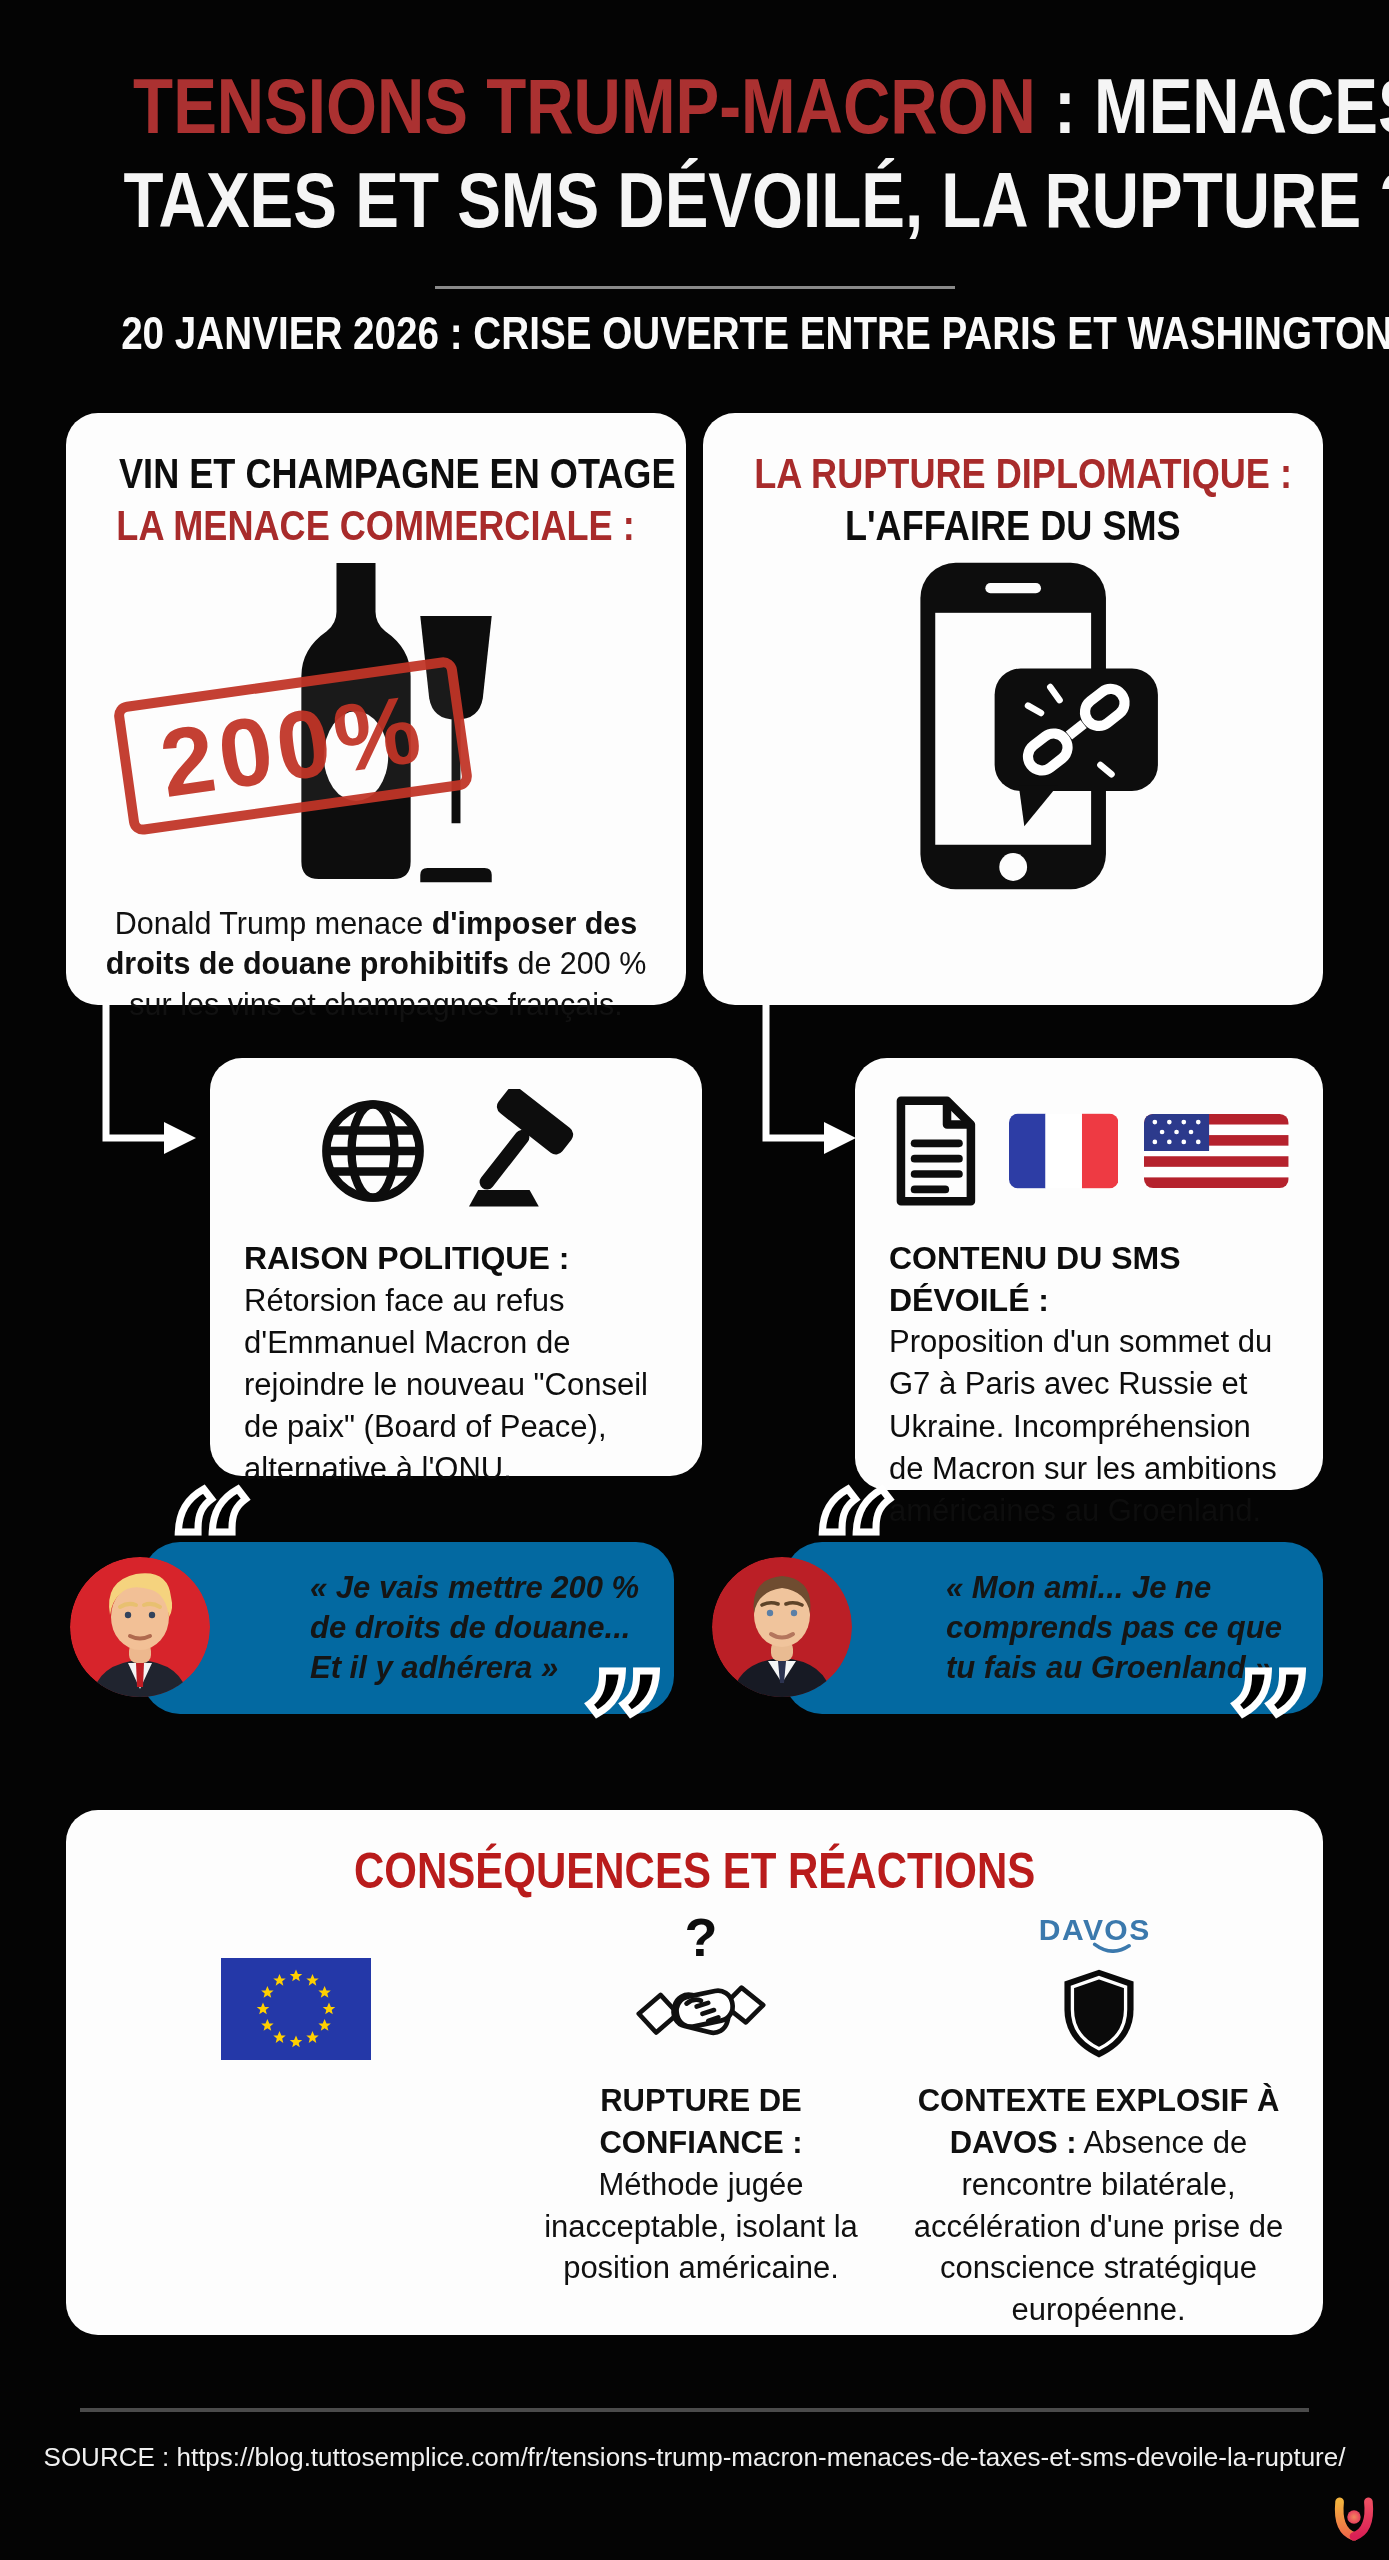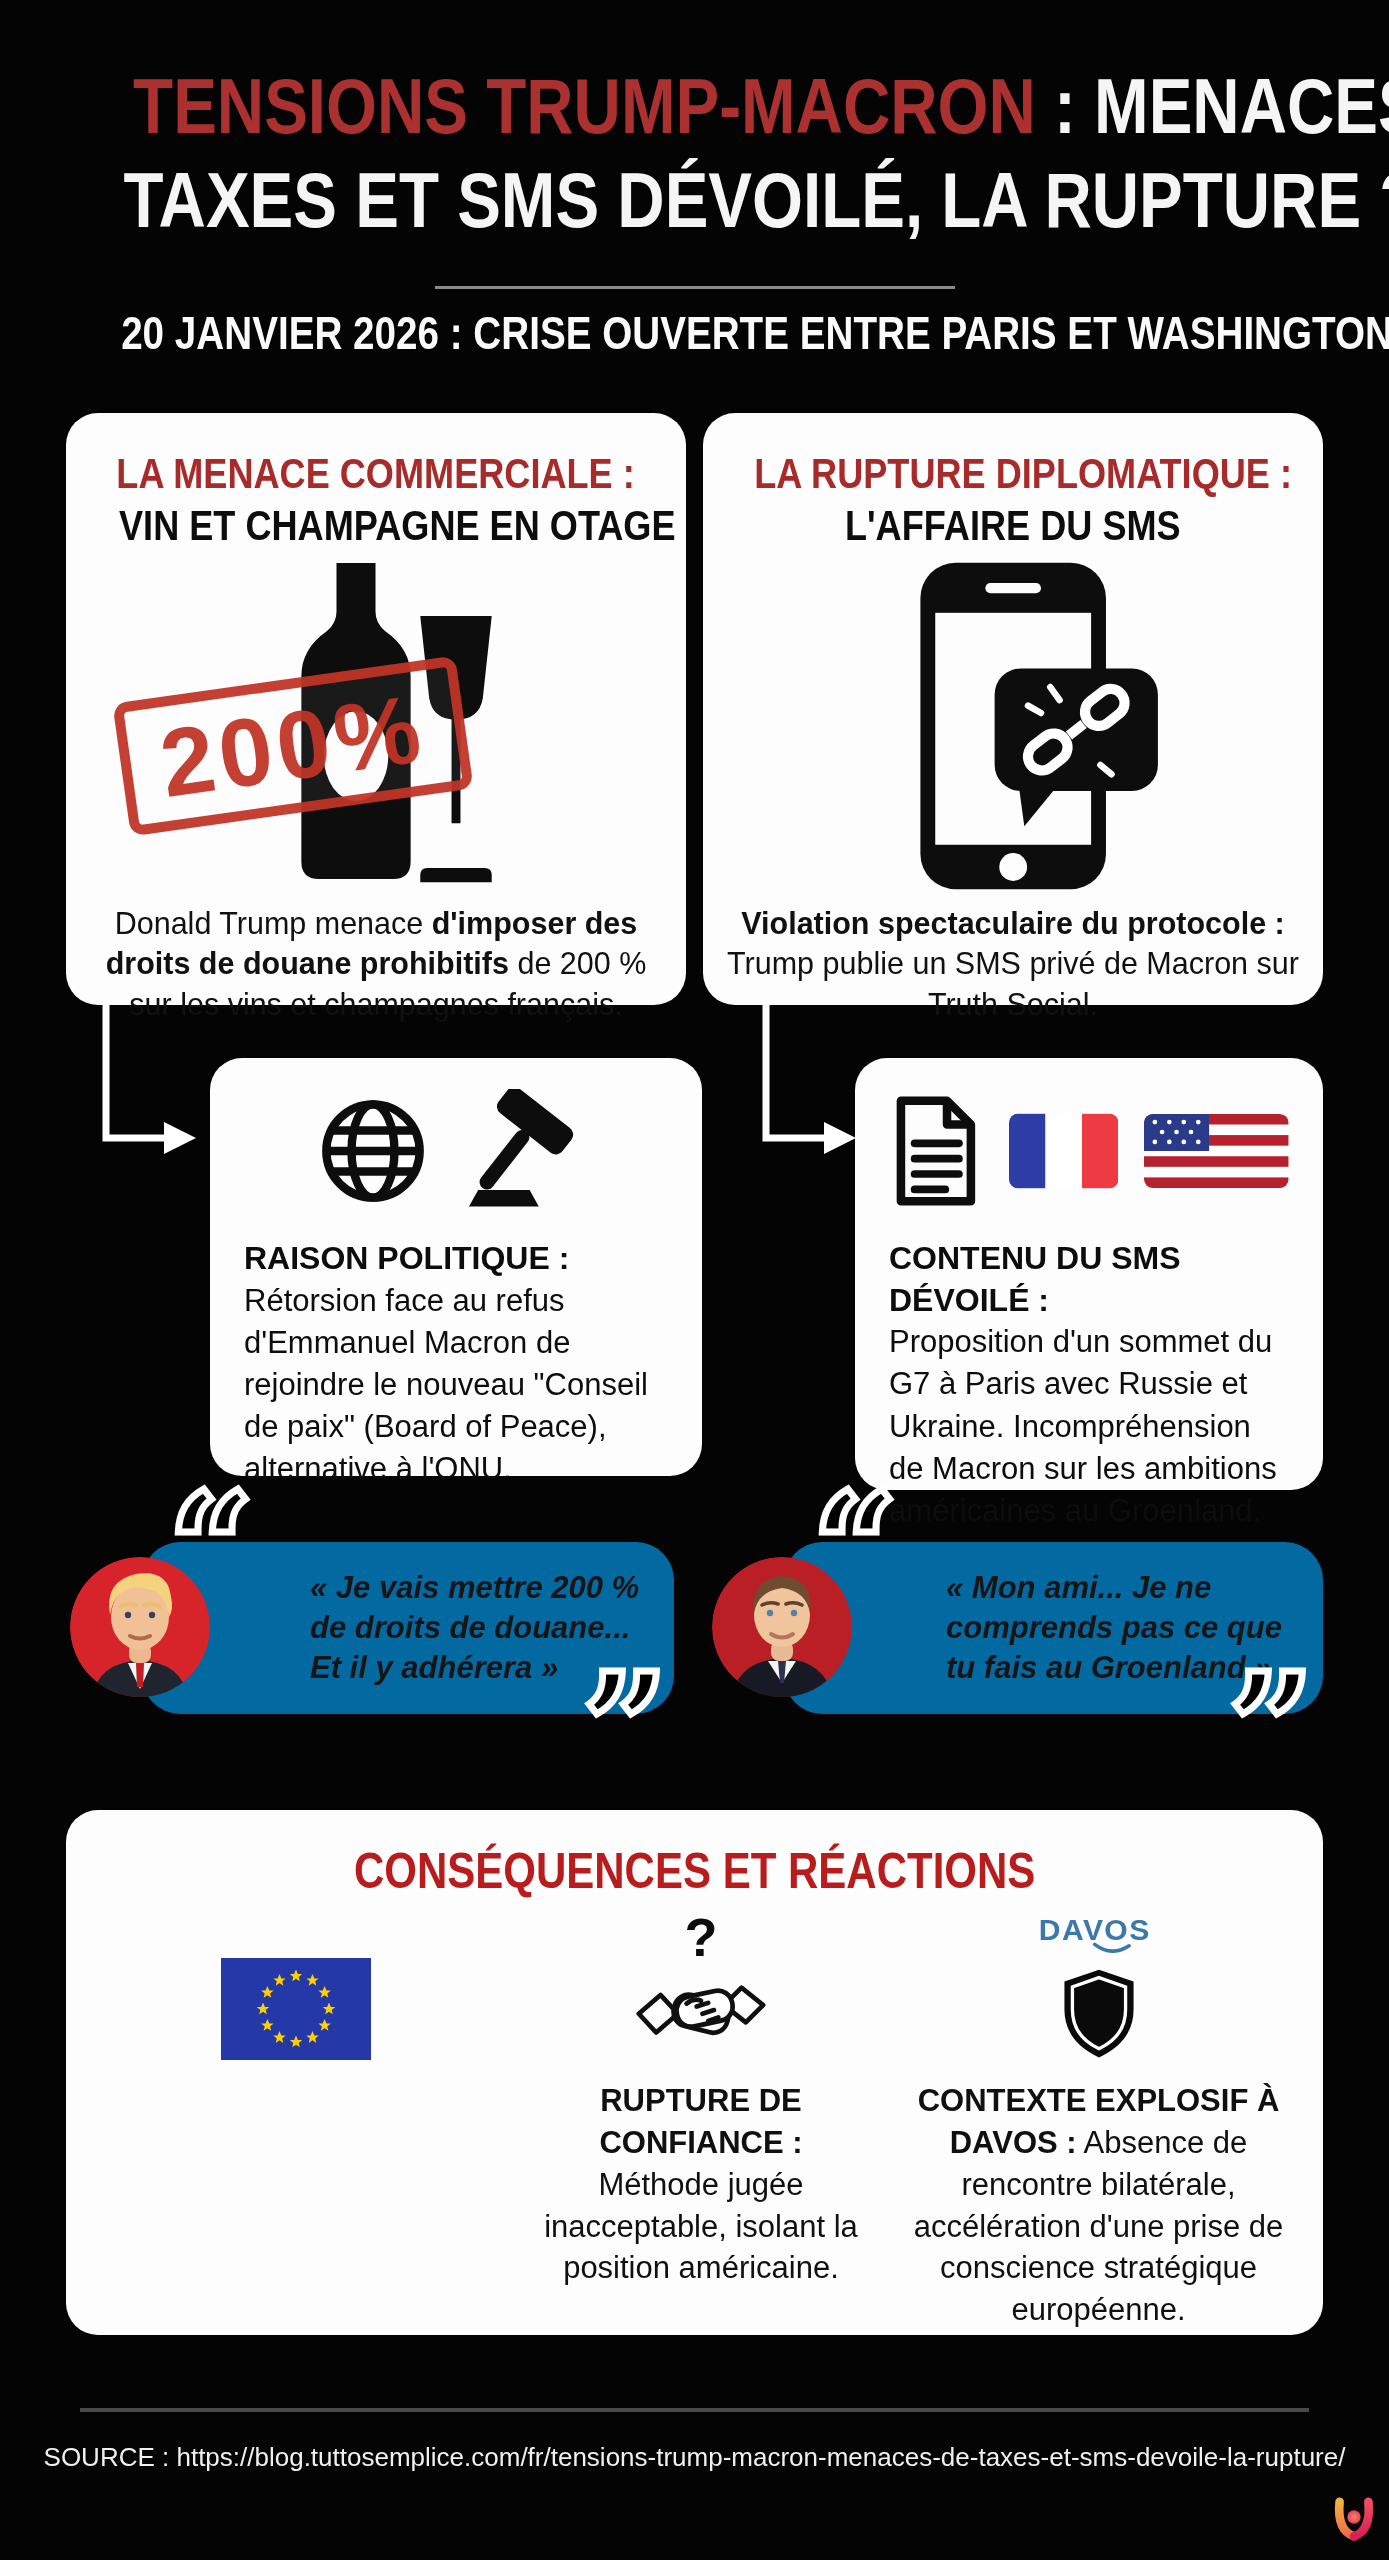--- a/index.html
+++ b/index.html
@@ -54,22 +54,22 @@
   </div>
   <div class="t-line" style="top:156px;">
     <span class="cond" style="display:inline-block;">TAXES ET SMS DÉVOILÉ, LA RUPTURE ?</span>
   </div>
   <div class="t-divider" style="top:286px;"></div>
   <div class="subtitle" style="top:306px;">
     <span class="cond" style="display:inline-block;">20 JANVIER 2026 : CRISE OUVERTE ENTRE PARIS ET WASHINGTON</span>
   </div>
 
   <div class="card" style="left:66px;top:413px;width:620px;height:592px;padding-top:34px;box-sizing:border-box;">
+    <div class="chead"><span class="cond" style="display:inline-block;">VIN ET CHAMPAGNE EN OTAGE</span></div>
     <div class="chead red"><span class="cond" style="display:inline-block;">LA MENACE COMMERCIALE :</span></div>
-    <div class="chead"><span class="cond" style="display:inline-block;">VIN ET CHAMPAGNE EN OTAGE</span></div>
     <div class="icon-area">
       <svg class="abs" style="left:200px;top:0;" width="180" height="322" viewBox="0 0 180 330">
         <path d="M70,2 h40 v50 q0,12 10,20 q26,18 26,46 v190 q0,18 -18,18 H52 q-18,0 -18,-18 V118 q0,-28 26,-46 q10,-8 10,-20 Z" fill="#0d0d0d"></path>
         <ellipse cx="90" cy="200" rx="33" ry="46" fill="#fdfdfd"></ellipse>
       </svg>
       <svg class="abs" style="left:330px;top:55px;" width="120" height="268" viewBox="0 0 120 300">
         <path d="M20,0 h80 l-10,92 q-4,24 -30,24 q-26,0 -30,-24 Z" fill="#0d0d0d"></path>
         <rect x="55" y="112" width="10" height="120" fill="#0d0d0d"></rect>
         <path d="M28,282 h64 q8,0 8,8 v8 H20 v-8 q0,-8 8,-8 Z" fill="#0d0d0d"></path>
       </svg>
@@ -94,21 +94,20 @@
           <rect x="254" y="169" width="46" height="30" rx="15"></rect>
           <line x1="228" y1="184" x2="248" y2="184"></line>
         </g>
         <g stroke="#fff" stroke-width="7" stroke-linecap="round">
           <line x1="210" y1="138" x2="220" y2="152"></line>
           <line x1="186" y1="158" x2="200" y2="166"></line>
           <line x1="264" y1="222" x2="276" y2="232"></line>
         </g>
       </svg>
     </div>
-    <p class="cbody" style="margin-top:12px;"><b>Violation spectaculaire du protocole :</b><span> Trump publie un SMS privé de Macron sur Truth Social.</span></p>
   </div>
 
   <svg class="abs" style="left:98px;top:1002px;" width="120" height="160" viewBox="0 0 120 160">
     <path d="M8,0 V136 H66" stroke="#fff" stroke-width="7" fill="none"></path>
     <polygon points="66,120 66,152 98,136" fill="#fff"></polygon>
   </svg>
   <svg class="abs" style="left:758px;top:1005px;" width="120" height="160" viewBox="0 0 120 160">
     <path d="M8,0 V133 H66" stroke="#fff" stroke-width="7" fill="none"></path>
     <polygon points="66,117 66,149 98,133" fill="#fff"></polygon>
   </svg>

